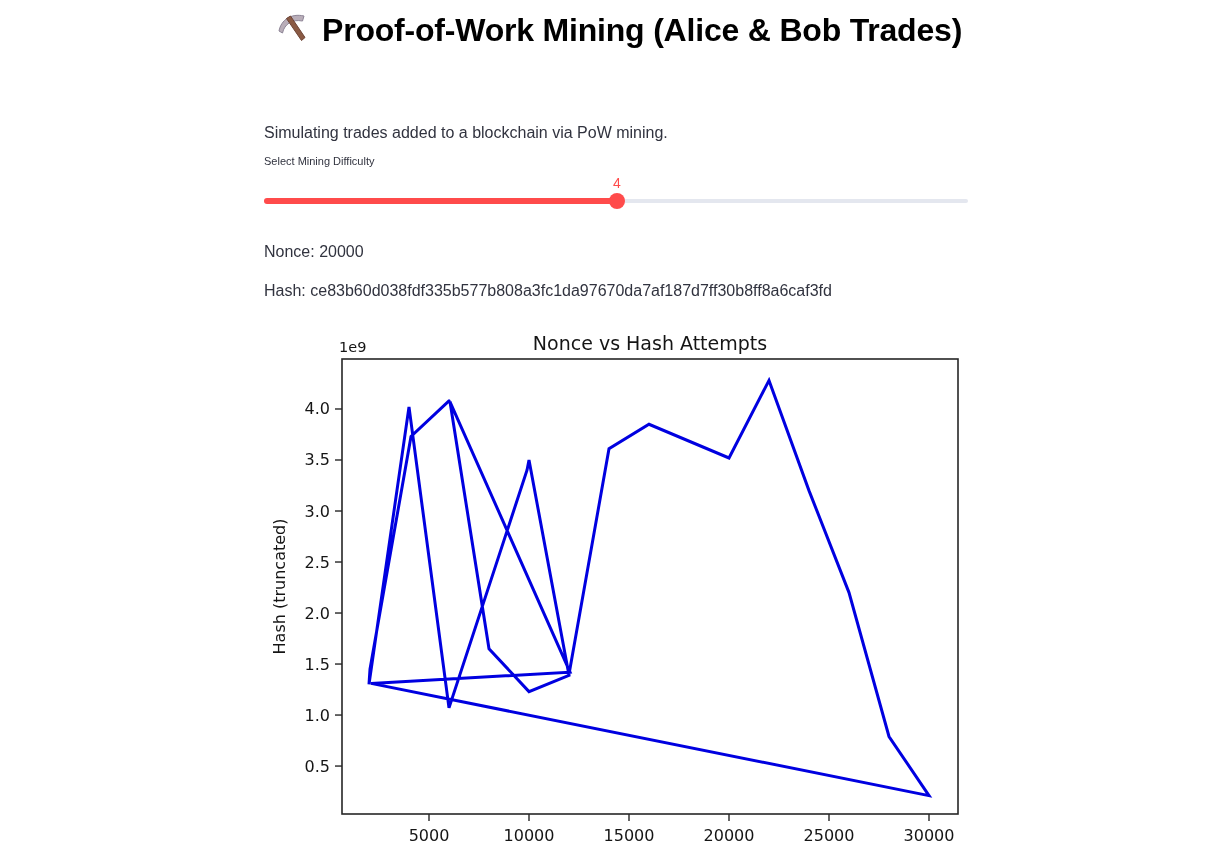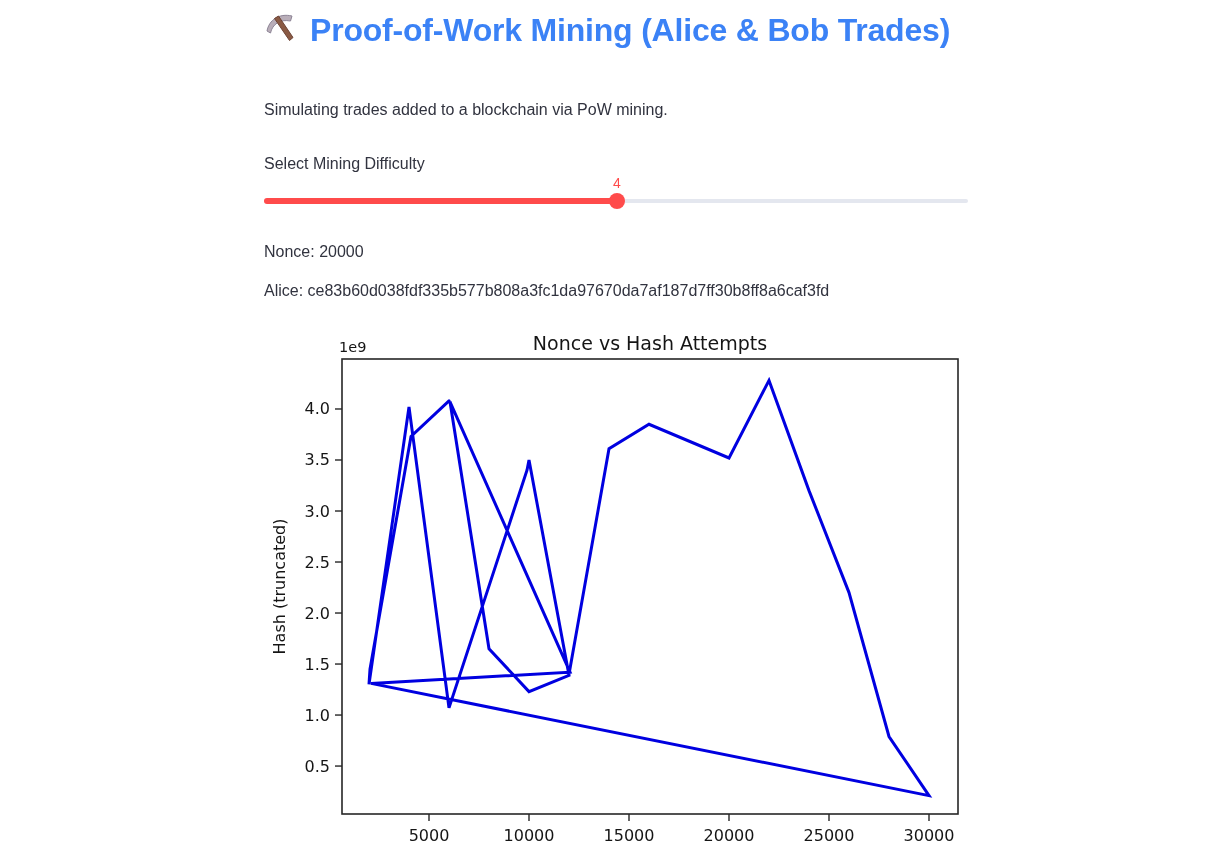--- a/index.html
+++ b/index.html
@@ -2,27 +2,27 @@
 <html><head>
 <meta charset="utf-8">
 <style>
   html,body{margin:0;padding:0;background:#ffffff;}
   body{
     width:1211px;height:846px;position:relative;overflow:hidden;
     font-family:"Liberation Sans","DejaVu Sans",sans-serif;color:#31333F;
   }
   .abs{position:absolute;margin:0;}
   .page-title{
-    left:264px;top:8px;width:690px;
-    font-size:32px;font-weight:700;line-height:44px;color:#3b82f6;
+    left:276px;top:8px;width:690px;
+    font-size:32px;font-weight:700;line-height:44px;color:#000000;
     letter-spacing:-0.2px;
   }
   .pick-icon{display:inline-block;vertical-align:-3px;margin-right:12px;}
-  .subtitle{left:264px;top:101px;font-size:16px;}
-  .diff-label{left:264px;top:155px;font-size:16px;}
+  .subtitle{left:264px;top:124px;font-size:16px;}
+  .diff-label{left:264px;top:155px;font-size:11px;}
   .slider{left:264px;top:192px;width:704px;height:18px;}
   .slider-track{position:absolute;left:0;top:7px;width:704px;height:4px;
     border-radius:2px;background:#e4e7ef;}
   .slider-fill{position:absolute;left:0;top:6px;width:353px;height:6px;
     border-radius:3px;}
   .slider-thumb{position:absolute;top:1px;width:16px;height:16px;border-radius:50%;}
   .slider-value{position:absolute;top:-17px;left:337px;width:32px;
     text-align:center;font-size:14px;}
   .readout{left:264px;font-size:16px;}
   .nonce{top:243px;}
@@ -43,21 +43,21 @@
 
 <div class="abs slider">
   <div class="slider-track"></div>
   <div class="slider-fill" style="background: rgb(255, 75, 75);"></div>
   <div class="slider-thumb" style="left: 345px; background: rgb(255, 75, 75);"></div>
   <div class="slider-value" style="color: rgb(255, 75, 75);">4</div>
 </div>
 
 <p class="abs readout nonce">Nonce: 20000</p>
 
-<p class="abs readout hash">Alice: ce83b60d038fdf335b577b808a3fc1da97670da7af187d7ff30b8ff8a6caf3fd</p>
+<p class="abs readout hash">Hash: ce83b60d038fdf335b577b808a3fc1da97670da7af187d7ff30b8ff8a6caf3fd</p>
 
 <svg class="abs" style="left:270px;top:325px;" width="700" height="521" viewBox="0 0 700 521">
     <rect x="72" y="34" width="616" height="455" fill="#fff" stroke="#262626" stroke-width="1.6"></rect>
     <text x="380" y="25" text-anchor="middle" font-size="19" fill="#151515">Nonce vs Hash Attempts</text>
     <text x="69" y="27" font-size="14.5" fill="#151515">1e9</text>
     <text text-anchor="middle" font-size="16" fill="#151515" transform="translate(15 261.5) rotate(-90)">Hash (truncated)</text>
     <line x1="159" y1="489" x2="159" y2="496" stroke="#262626" stroke-width="1.4"></line>
     <text x="159" y="516" text-anchor="middle" font-size="16" fill="#151515">5000</text>
     <line x1="259" y1="489" x2="259" y2="496" stroke="#262626" stroke-width="1.4"></line>
     <text x="259" y="516" text-anchor="middle" font-size="16" fill="#151515">10000</text>

